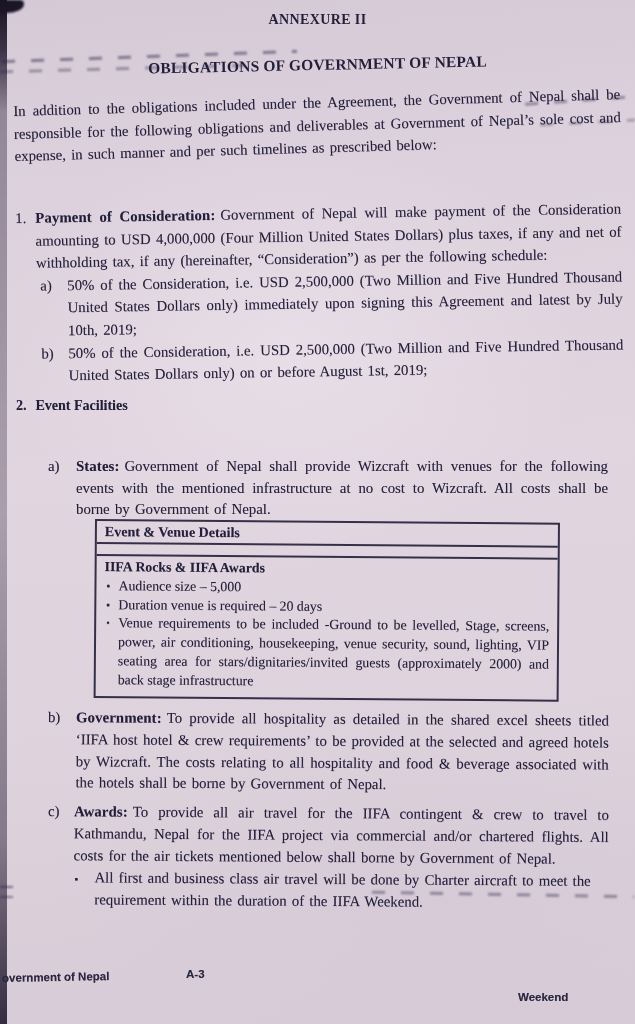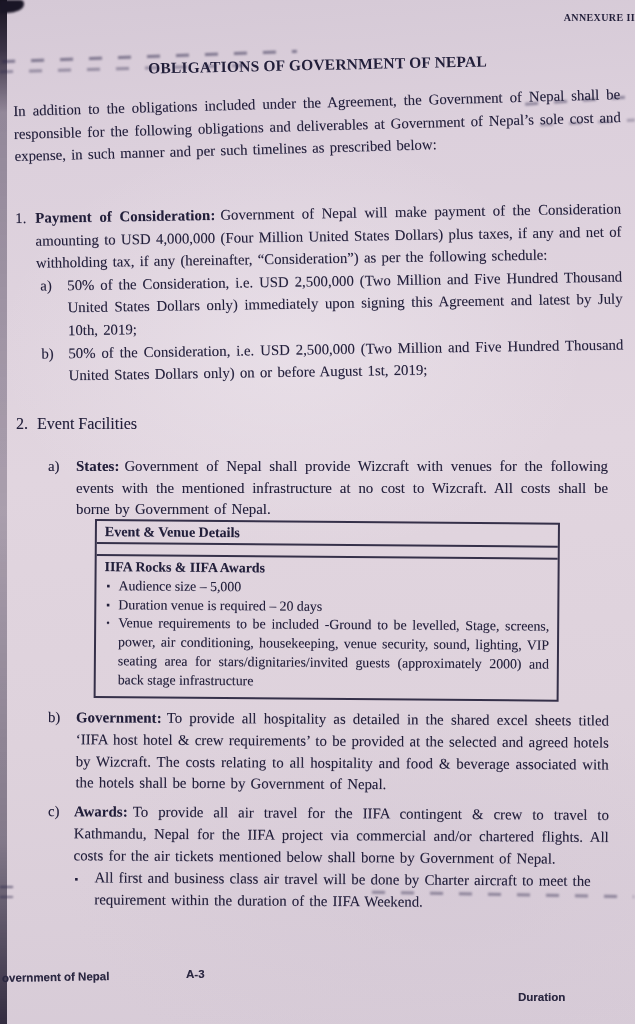--- a/index.html
+++ b/index.html
@@ -34,40 +34,40 @@
     background: repeating-linear-gradient(90deg, rgba(45,40,75,0.85) 0 13px, rgba(45,40,75,0) 13px 29px); }
   .s1 { left: 2px;   top: 55px;  width: 295px; transform: rotate(-2deg); }
   .s2 { left: 0px;   top: 67px;  width: 255px; transform: rotate(-1.5deg); opacity: 0.45; }
   .s3 { left: 525px; top: 99px;  width: 108px; transform: rotate(-4deg); opacity: 0.5; }
   .s4 { left: 540px; top: 121px; width: 95px;  transform: rotate(-3deg); opacity: 0.35; }
   .s5 { left: 372px; top: 893px; width: 262px; transform: rotate(1deg); opacity: 0.5; }
   .s6 { left: 0px;   top: 886px; width: 22px; height: 2px; opacity: 0.7; }
   .s7 { left: 0px;   top: 896px; width: 16px; height: 2px; opacity: 0.6; }
 
   
-  .title { top: 12px; left: 0; width: 100%; text-align: right;
-           font-size: 10px; font-weight: 700; letter-spacing: 0.4px; }
+  .title { top: 12px; left: 0; width: 100%; text-align: center;
+           font-size: 14px; font-weight: 700; letter-spacing: 0.4px; }
   .subtitle { top: 56px; left: 0; width: 100%; text-align: center;
               font-size: 15.5px; font-weight: 700; letter-spacing: 0.2px;
               transform: rotate(-1.2deg); }
 
   .intro { top: 100px; left: 13px; width: 607px;
            transform: rotate(-1.6deg); transform-origin: 0 0; }
 
   
   .sec1 { top: 207px; left: 15px; width: 606px;
           transform: rotate(-0.9deg); transform-origin: 0 0; }
   .hang { position: relative; padding-left: 20px; }
   .hang > .lbl { position: absolute; left: 0; top: 0; }
   .items { margin-left: 24px; }
   .item { position: relative; padding-left: 27px; }
   .item > .lbl { position: absolute; left: 0; top: 0; }
   .h-gap { margin-right: 5px; }
 
-  .sec2-head { top: 415px; left: 16px; font-size: 16px; font-weight: 400;
+  .sec2-head { top: 398px; left: 16px; font-size: 14px; font-weight: 700;
                text-shadow: 0.2px 0.3px 0.6px rgba(32,28,64,0.35); }
   .sec2-head .num { margin-right: 9px; }
 
   .venue { top: 456px; left: 48px; width: 560px; line-height: 21.6px; }
   .venue .item { padding-left: 28px; }
 
   
   .vtable { top: 519px; left: 95px; width: 461px;
             border: 2px solid #353049; transform: rotate(0.45deg); transform-origin: 0 0;
             font-size: 13.8px; text-shadow: 0.2px 0.3px 0.5px rgba(32,28,64,0.35); }
@@ -168,15 +168,15 @@
     <div class="item">
       <span class="lbl">c)</span><b class="h-gap">Awards:</b><span>To provide all air travel for the IIFA contingent &amp; crew to travel to Kathmandu, Nepal for the IIFA project via commercial and/or chartered flights. All costs for the air tickets mentioned below shall borne by Government of Nepal.</span>
     </div>
     <div class="bullet">
       <span class="mk">▪</span><span>All first and business class air travel will be done by Charter aircraft to meet the requirement within the duration of the IIFA Weekend.</span>
     </div>
   </div>
 
   <div class="blk foot foot-left">overnment of Nepal</div>
   <div class="blk foot foot-center">A-3</div>
-  <div class="blk foot foot-right">Duration</div>
+  <div class="blk foot foot-right">Weekend</div>
 
 </div>
 
 </body></html>

